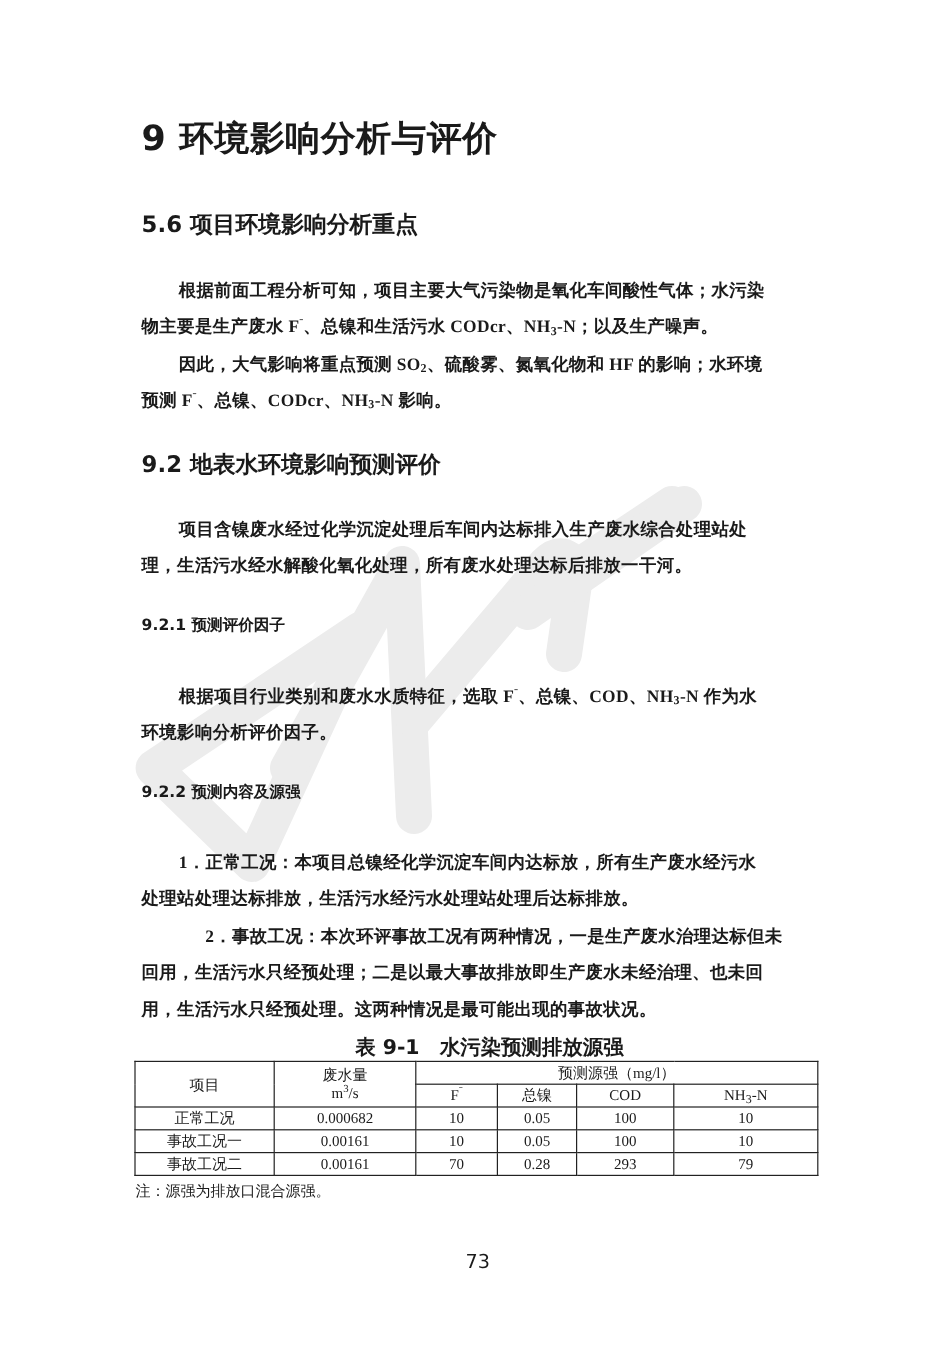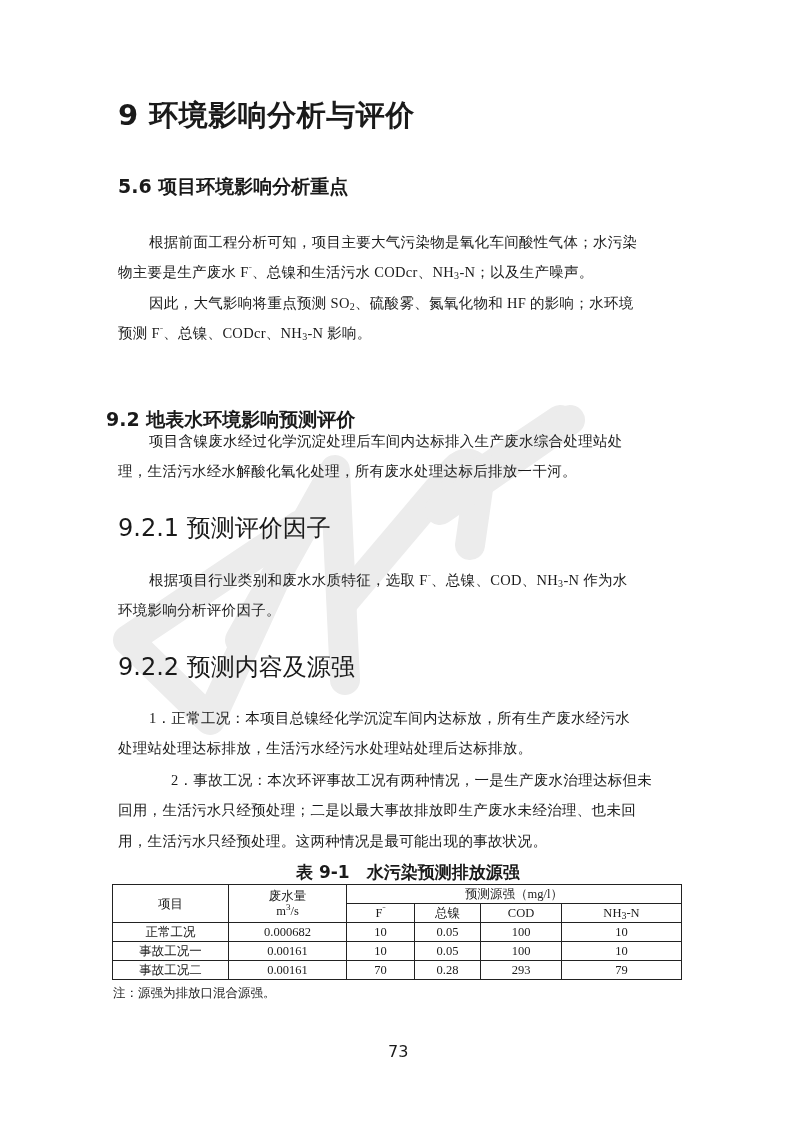--- a/index.html
+++ b/index.html
@@ -5,22 +5,22 @@
     html, body { margin: 0; padding: 0; }
     body {
       width: 793px; height: 1122px; background: #ffffff; position: relative; overflow: hidden;
       font-family: "Liberation Serif", "DejaVu Serif", serif; color: #1a1a1a;
     }
     .watermark { position: absolute; left: 0; top: 0; width: 793px; height: 1122px; pointer-events: none; z-index: 0; }
     .page { position: absolute; left: 0; top: 0; width: 793px; height: 794px; z-index: 1; }
     .abs { position: absolute; white-space: nowrap; }
     .h1 { left: 118px; top: 96px; font-size: 29px; font-weight: bold; font-family: "DejaVu Sans", "Liberation Sans", sans-serif; letter-spacing: 0.5px; }
     .h2 { font-size: 19px; font-weight: bold; font-family: "DejaVu Sans", "Liberation Sans", sans-serif; }
-    .h3 { font-size: 24px; font-weight: normal; font-family: "DejaVu Sans", "Liberation Serif", sans-serif; }
-    .p { font-size: 14.5px; left: 118px; letter-spacing: 0.3px; }
+    .h3 { font-size: 13px; font-weight: bold; font-family: "DejaVu Sans", "Liberation Serif", sans-serif; }
+    .p { font-size: 14.5px; left: 118px; letter-spacing: 0.3px; font-weight: bold; }
     .indent { left: 149px; }
     sub { font-size: 10px; vertical-align: -2px; line-height: 0; }
     sup { font-size: 9px; vertical-align: 5px; line-height: 0; }
     .caption { left: 296px; top: 861px; font-size: 17px; font-weight: bold; font-family: "DejaVu Sans", "Liberation Sans", sans-serif; }
     table.data {
       position: absolute; left: 112px; top: 884px; border-collapse: collapse;
       font-size: 12.5px; font-family: "Liberation Serif", "DejaVu Serif", serif;
     }
     table.data td { border: 1px solid #222; text-align: center; padding: 0; height: 18px; line-height: 16px; }
     .note { left: 113px; top: 985px; font-size: 12.5px; }
@@ -44,21 +44,21 @@
   <div class="abs h1">9 环境影响分析与评价</div>
 
   <div class="abs h2" style="left:118px; top:174px;">5.6 项目环境影响分析重点</div>
 
   <div class="abs p indent" style="top:233px;">根据前面工程分析可知，项目主要大气污染物是氧化车间酸性气体；水污染</div>
   <div class="abs p" style="top:263px;"><span>物主要是生产废水 F</span><sup>ˉ</sup><span>、总镍和生活污水 CODcr、NH</span><sub>3</sub><span>-N；以及生产噪声。</span></div>
 
   <div class="abs p indent" style="top:294px;"><span>因此，大气影响将重点预测 SO</span><sub>2</sub><span>、硫酸雾、氮氧化物和 HF 的影响；水环境</span></div>
   <div class="abs p" style="top:324px;"><span>预测 F</span><sup>ˉ</sup><span>、总镍、CODcr、NH</span><sub>3</sub><span>-N 影响。</span></div>
 
-  <div class="abs h2" style="left:106px; top:374px;margin-top:33px;">9.2  地表水环境影响预测评价</div>
+  <div class="abs h2" style="left:118px; top:374px;">9.2  地表水环境影响预测评价</div>
   <div class="abs p indent" style="top:432px;text-align:center;">项目含镍废水经过化学沉淀处理后车间内达标排入生产废水综合处理站处</div>
   <div class="abs p" style="top:462px;text-align:center;">理，生活污水经水解酸化氧化处理，所有废水处理达标后排放一干河。</div>
 
   <div class="abs h3" style="left:118px; top:512px;">9.2.1 预测评价因子</div>
   <div class="abs p indent" style="top:571px;"><span>根据项目行业类别和废水水质特征，选取 F</span><sup>ˉ</sup><span>、总镍、COD、NH</span><sub>3</sub><span>-N 作为水</span></div>
   <div class="abs p" style="top:601px;">环境影响分析评价因子。</div>
 
   <div class="abs h3" style="left:118px; top:651px;">9.2.2 预测内容及源强</div>
   <div class="abs p indent" style="top:709px;">1．正常工况：本项目总镍经化学沉淀车间内达标放，所有生产废水经污水</div>
   <div class="abs p" style="top:739px;">处理站处理达标排放，生活污水经污水处理站处理后达标排放。</div>

